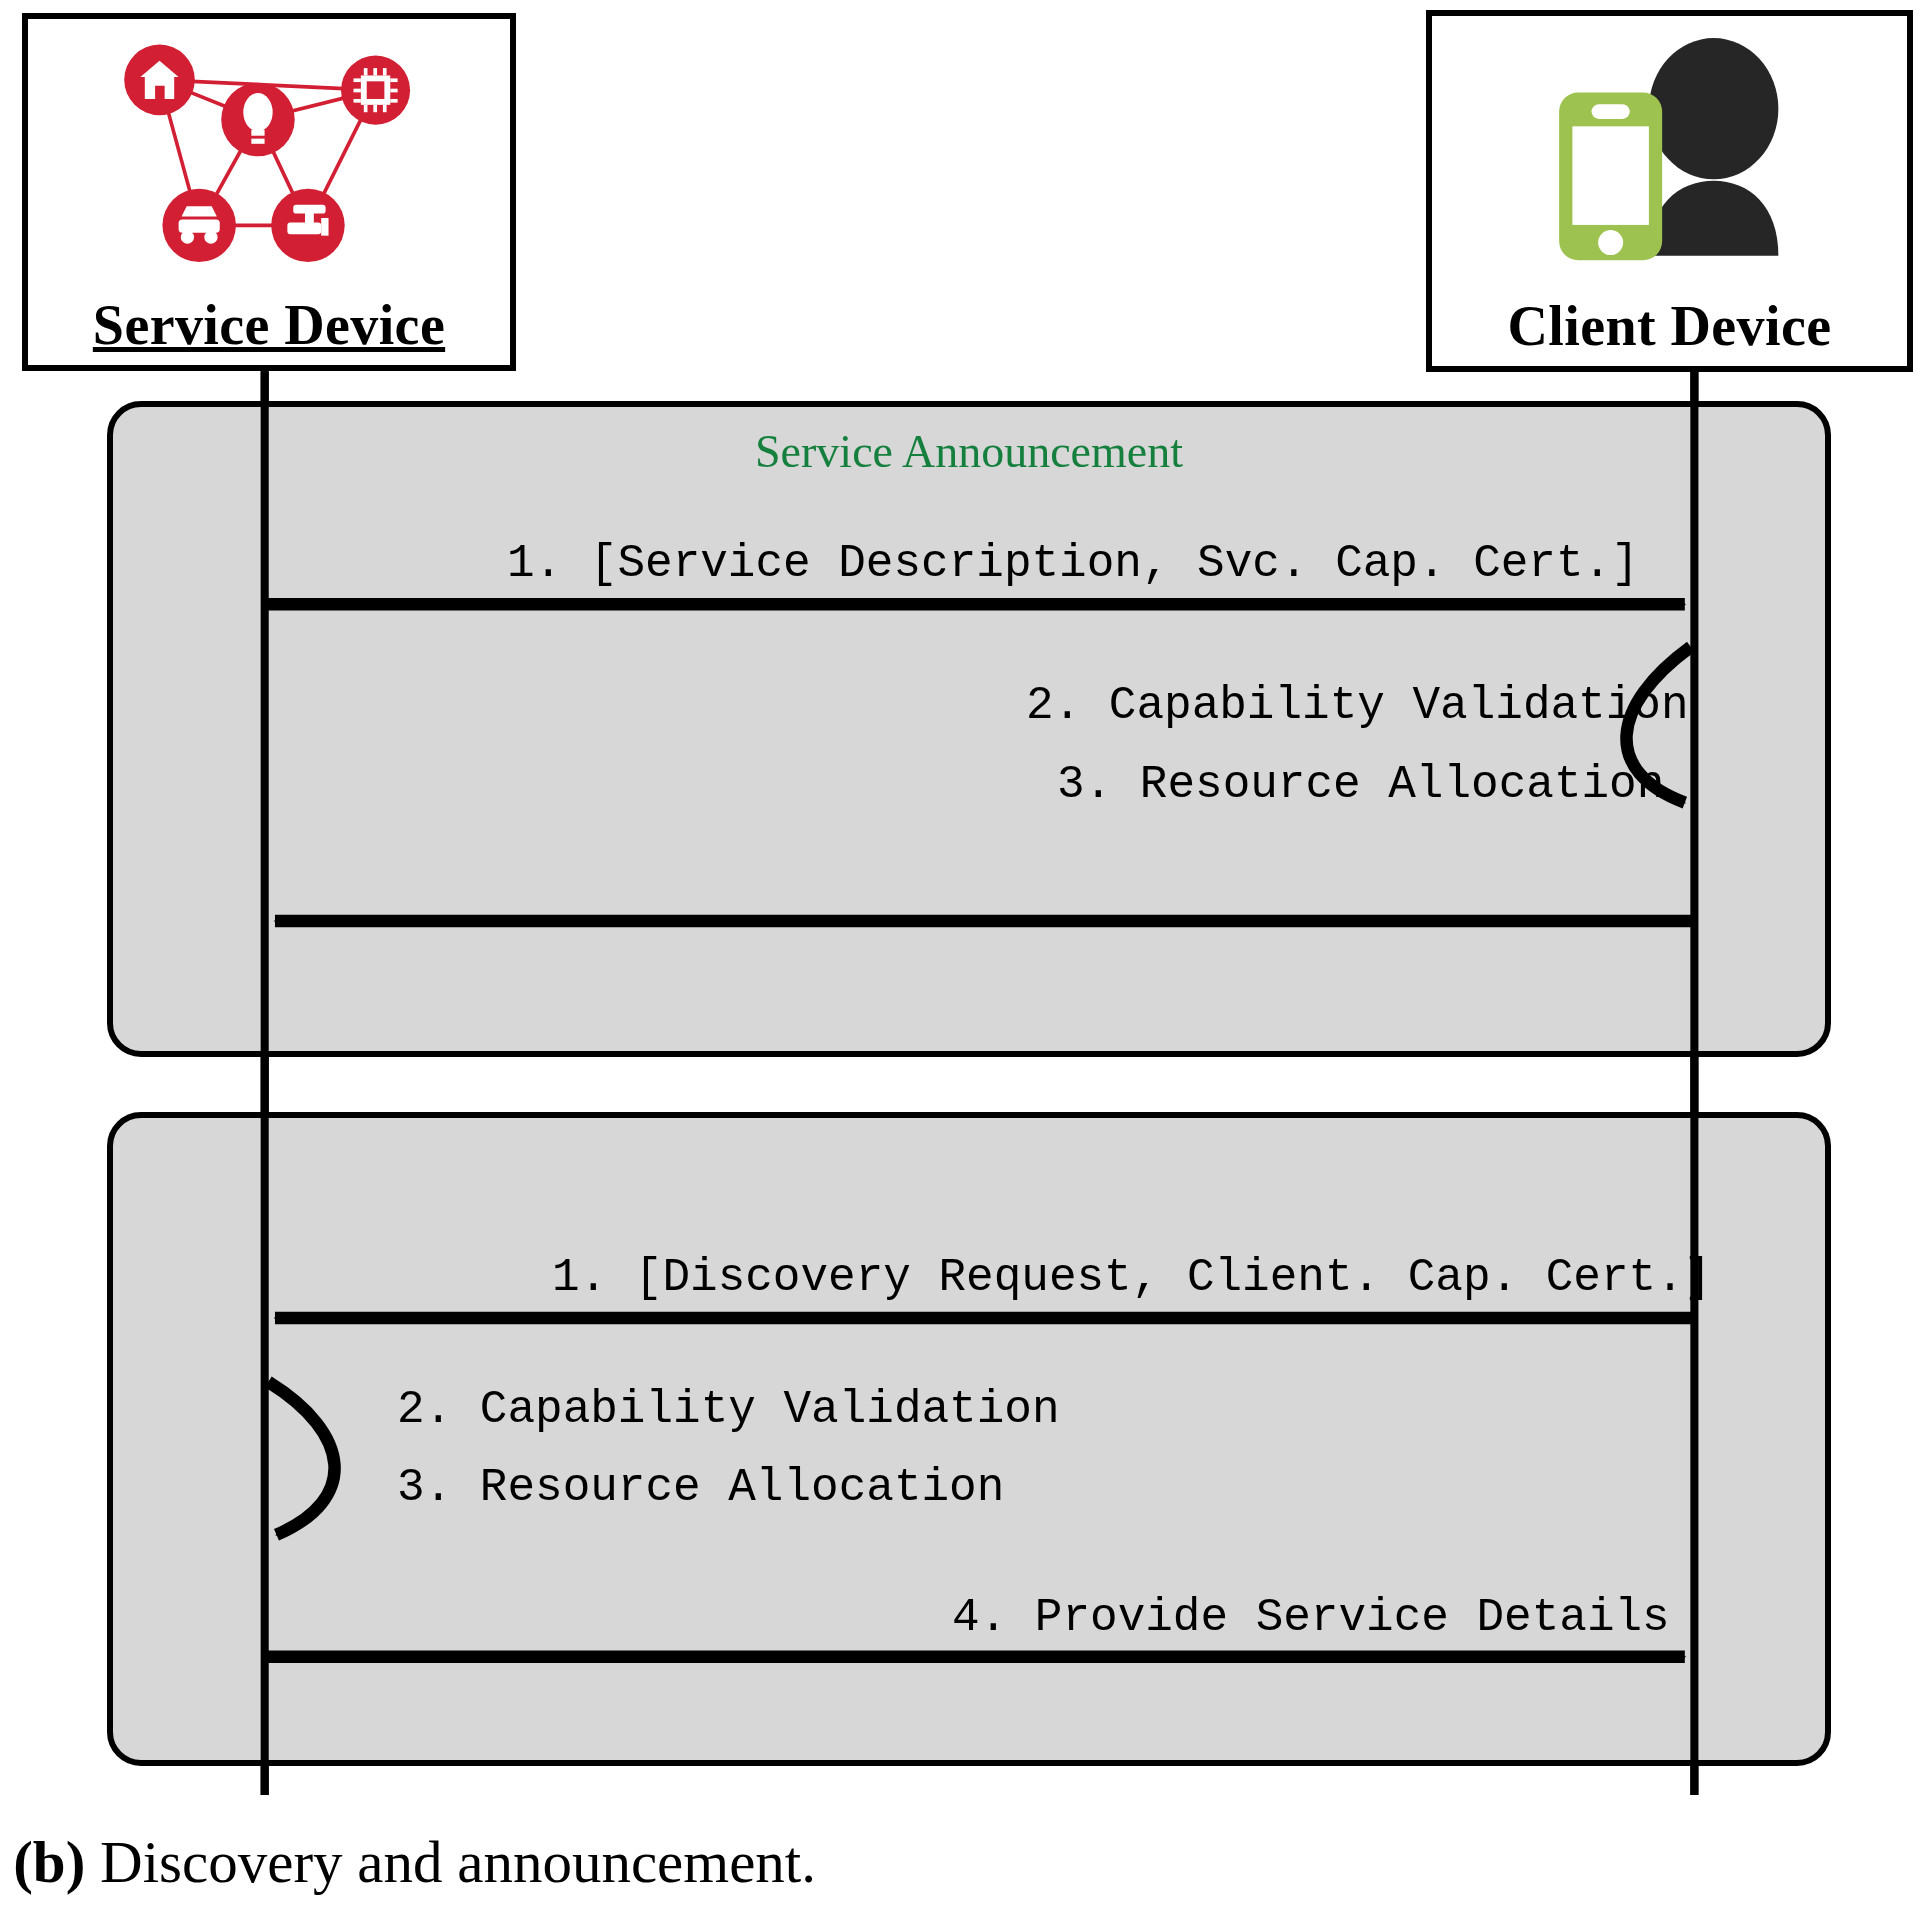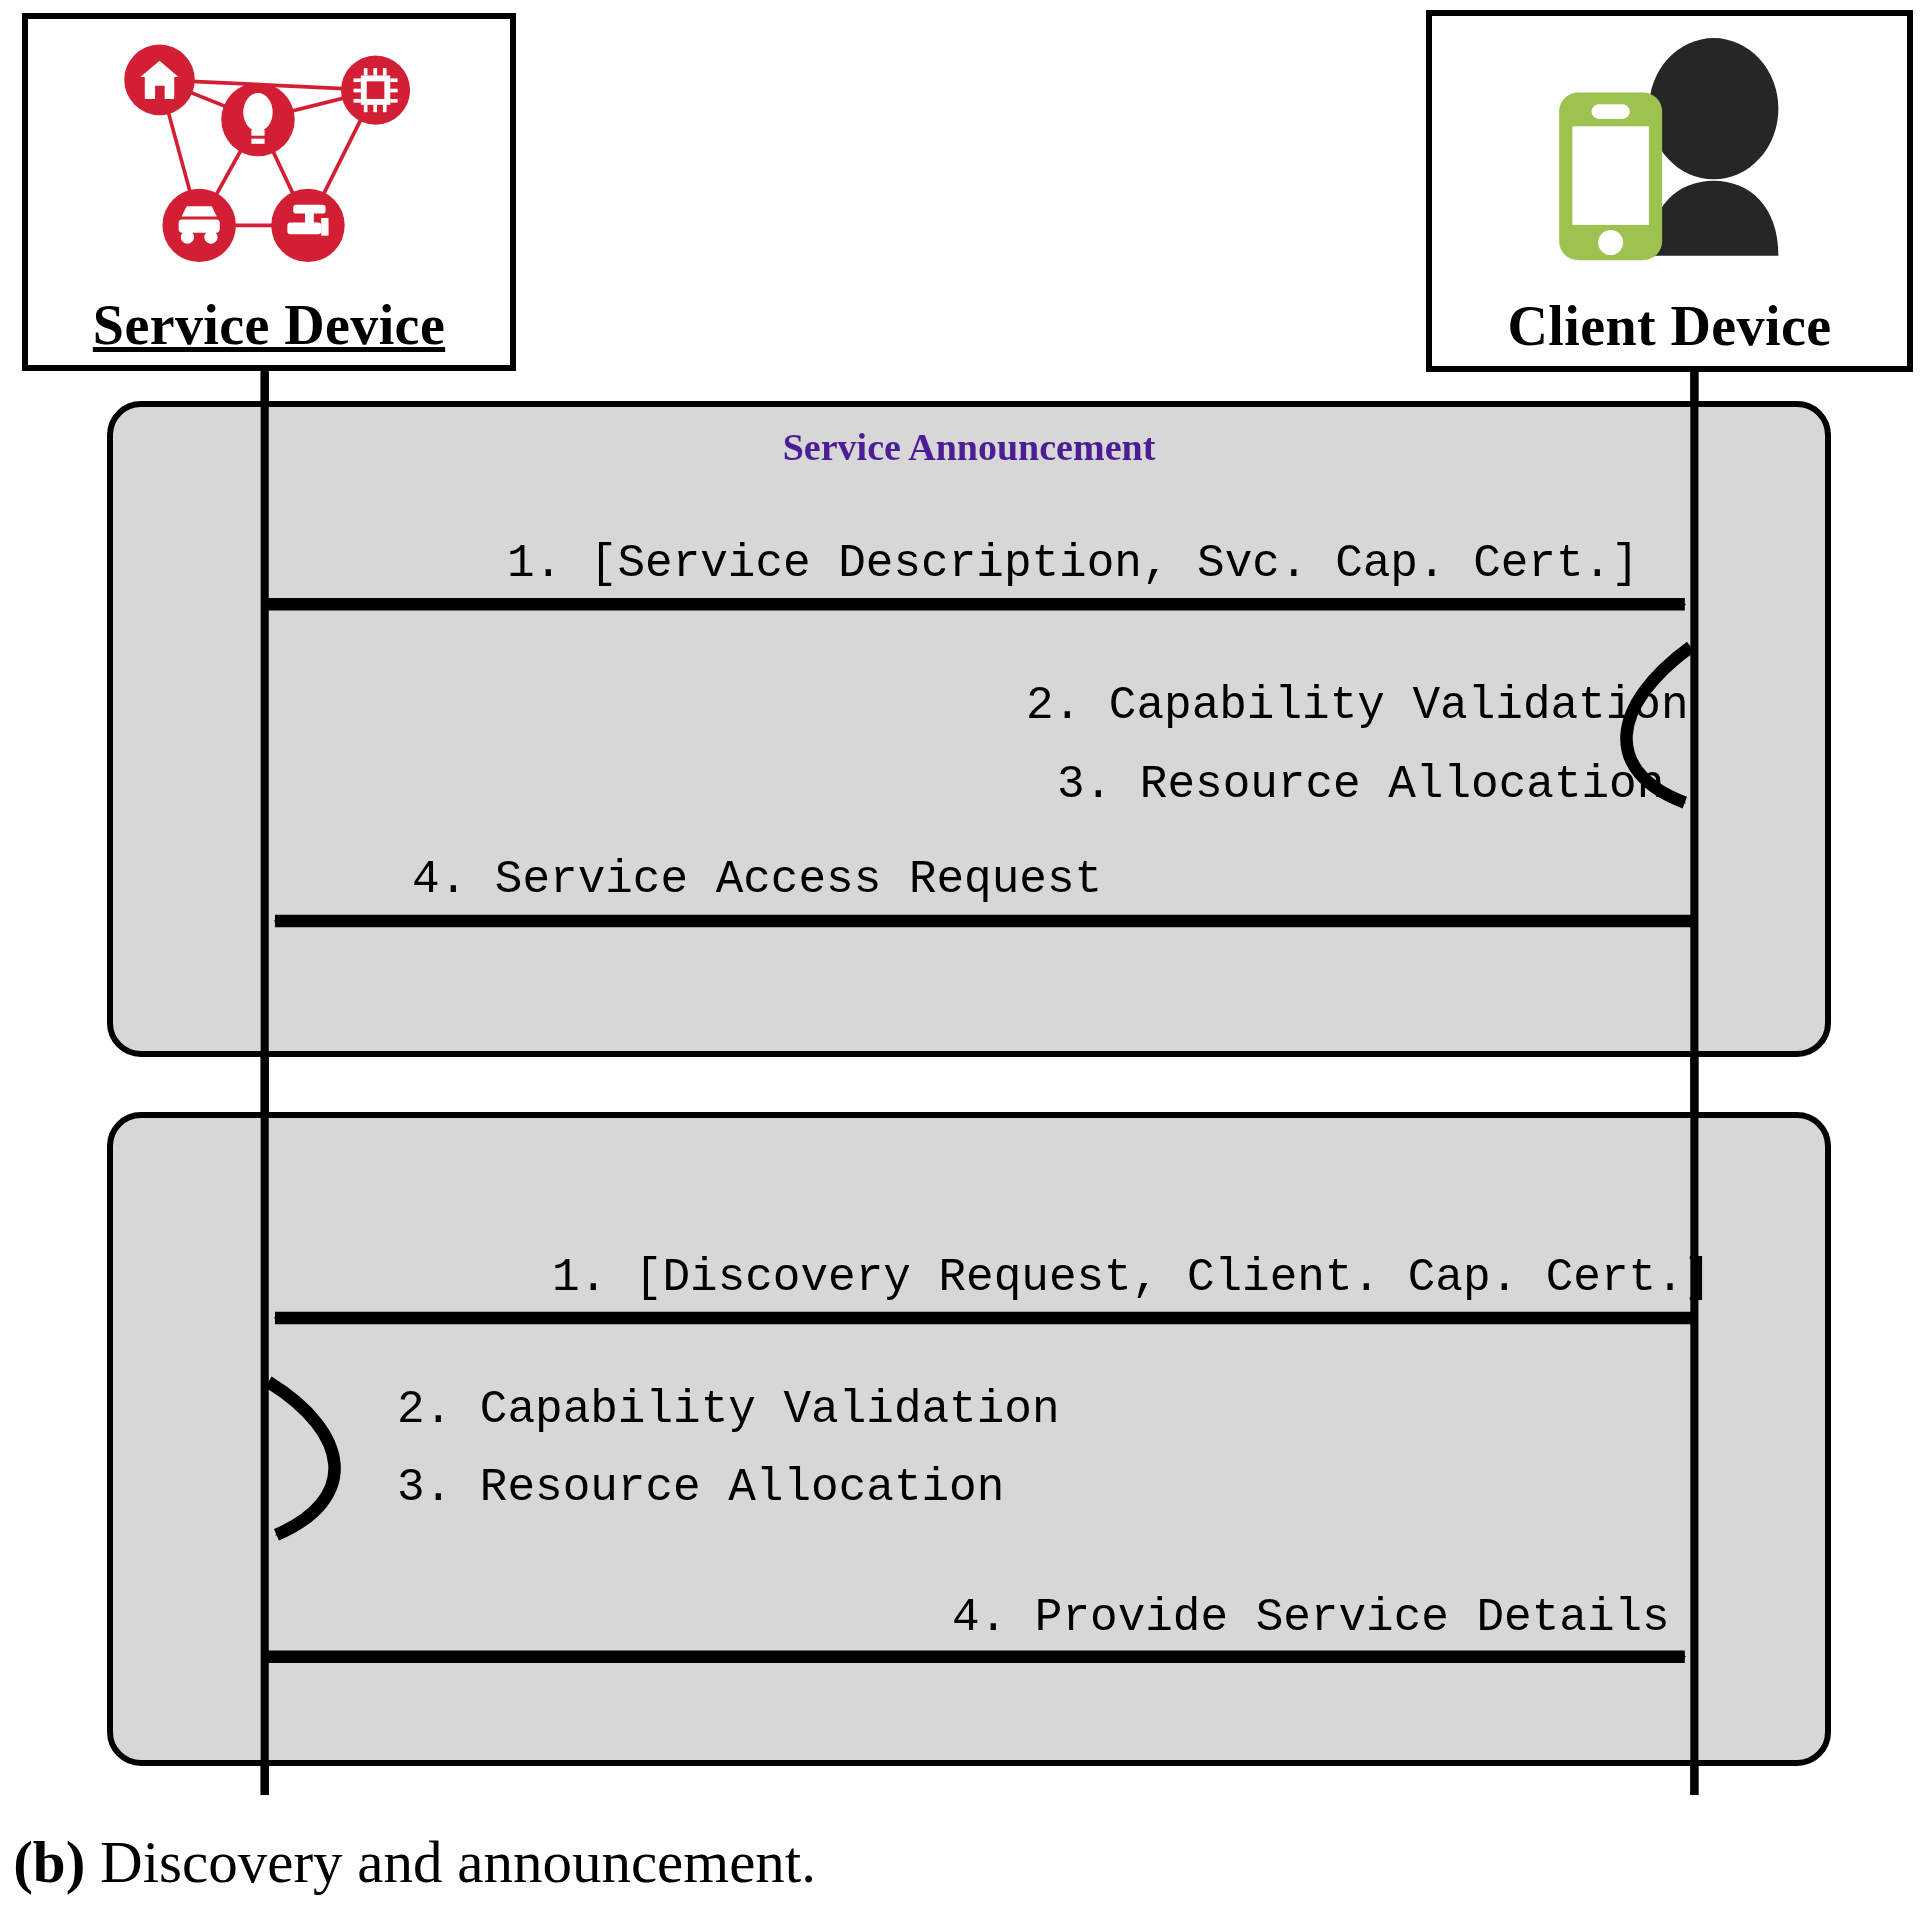--- a/index.html
+++ b/index.html
@@ -18,21 +18,21 @@
   .deviconwrap{flex:1 1 auto;display:flex;align-items:center;justify-content:center;width:100%;}
 
   
   .panel{position:absolute;background:#d7d7d7;border:6.6px solid #000;border-radius:34px;
          box-sizing:border-box;}
   #panel-announcement{left:107px;top:401px;width:1724px;height:656px;}
   #panel-discovery{left:107px;top:1112px;width:1724px;height:654px;}
 
   
   .msglabel{position:absolute;font-size:46px;line-height:1.08;white-space:nowrap;color:#000;font-family:Liberation Mono, monospace;}
-  .fraghead{position:absolute;font-size:38px;font-weight:bold;white-space:nowrap;color:#4c1d95;
+  .fraghead{position:absolute;font-size:46px;font-weight:normal;white-space:nowrap;color:#15803d;
             text-align:center;}
   .caption{position:absolute;left:13.2px;top:1828px;font-size:59px;white-space:nowrap;color:#000;}
   .caption b{font-weight:bold;}
 </style>
 </head>
 <body>
 
 <div class="stage">
 
   <svg class="layer" viewBox="0 0 2620 2593" xmlns="http://www.w3.org/2000/svg">
@@ -151,21 +151,20 @@
   </div>
 
   <div class="fraghead" style="left:107px;top:425px;width:1724px;">Service Announcement</div>
 
   <div class="msglabel" style="left:507px;top:540px;">1. [Service Description, Svc. Cap. Cert.]</div>
 
   <div class="msglabel" style="left:1026px;top:682px;">2. Capability Validation</div>
 
   <div class="msglabel" style="left:1057px;top:761px;">3. Resource Allocation</div>
 
-  <div class="msglabel" style="left:412px;top:856px;">4. Service Access Request</div>
 
 
   <div class="msglabel" style="left:509px;top:1254px;margin-left:43px;">1. [Discovery Request, Client. Cap. Cert.]</div>
 
   <div class="msglabel" style="left:397px;top:1386px;">2. Capability Validation</div>
 
   <div class="msglabel" style="left:397px;top:1464px;">3. Resource Allocation</div>
 
   <div class="msglabel" style="left:952px;top:1594px;">4. Provide Service Details</div>
 

